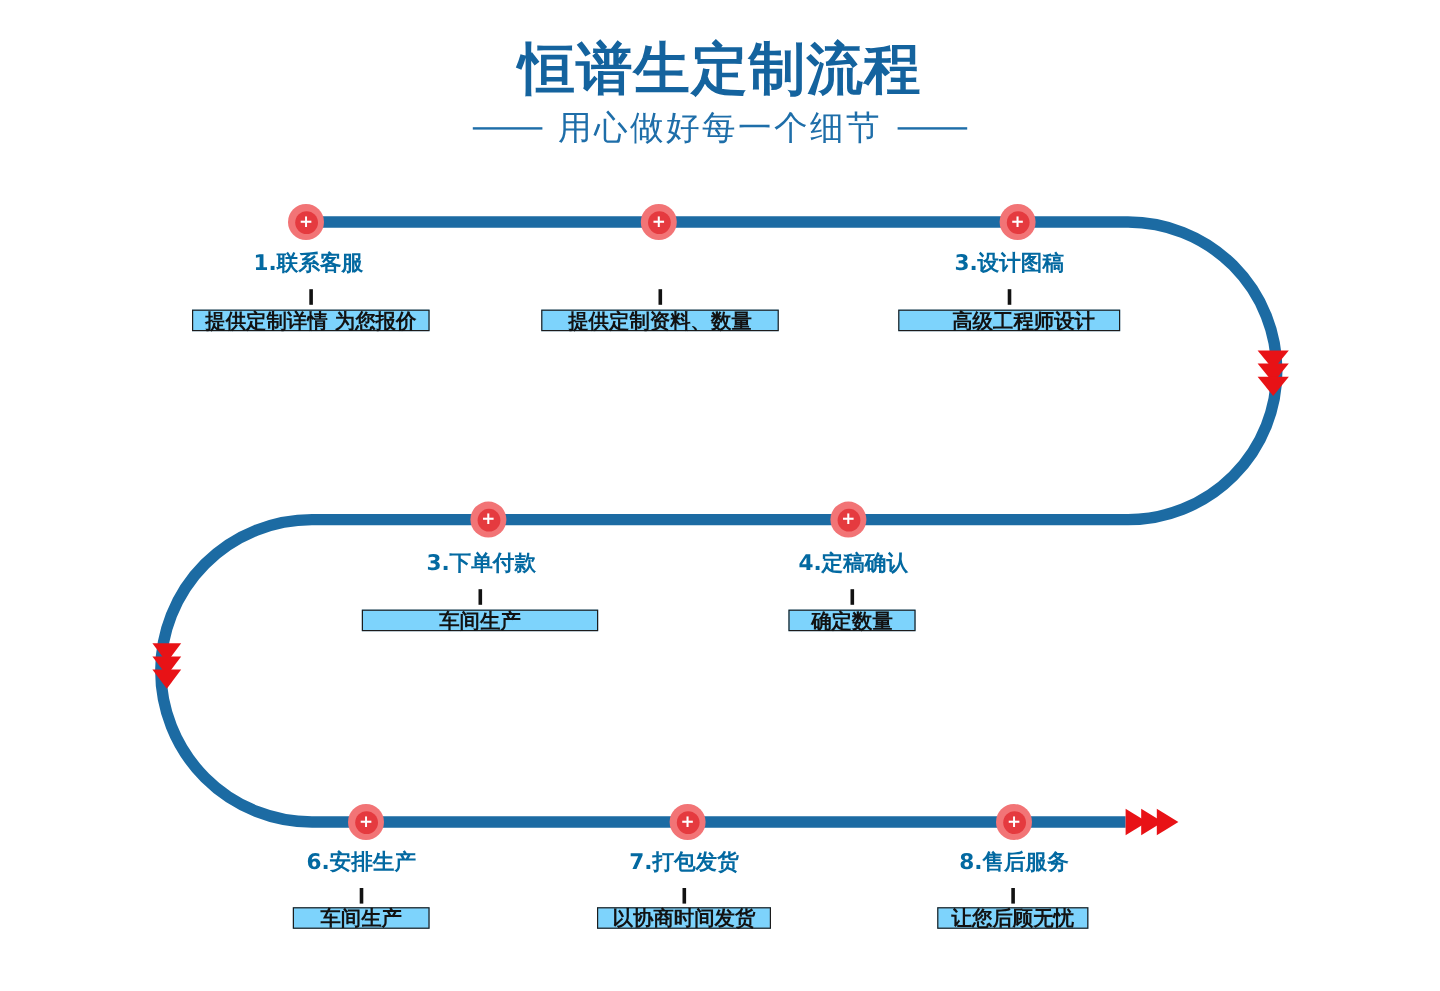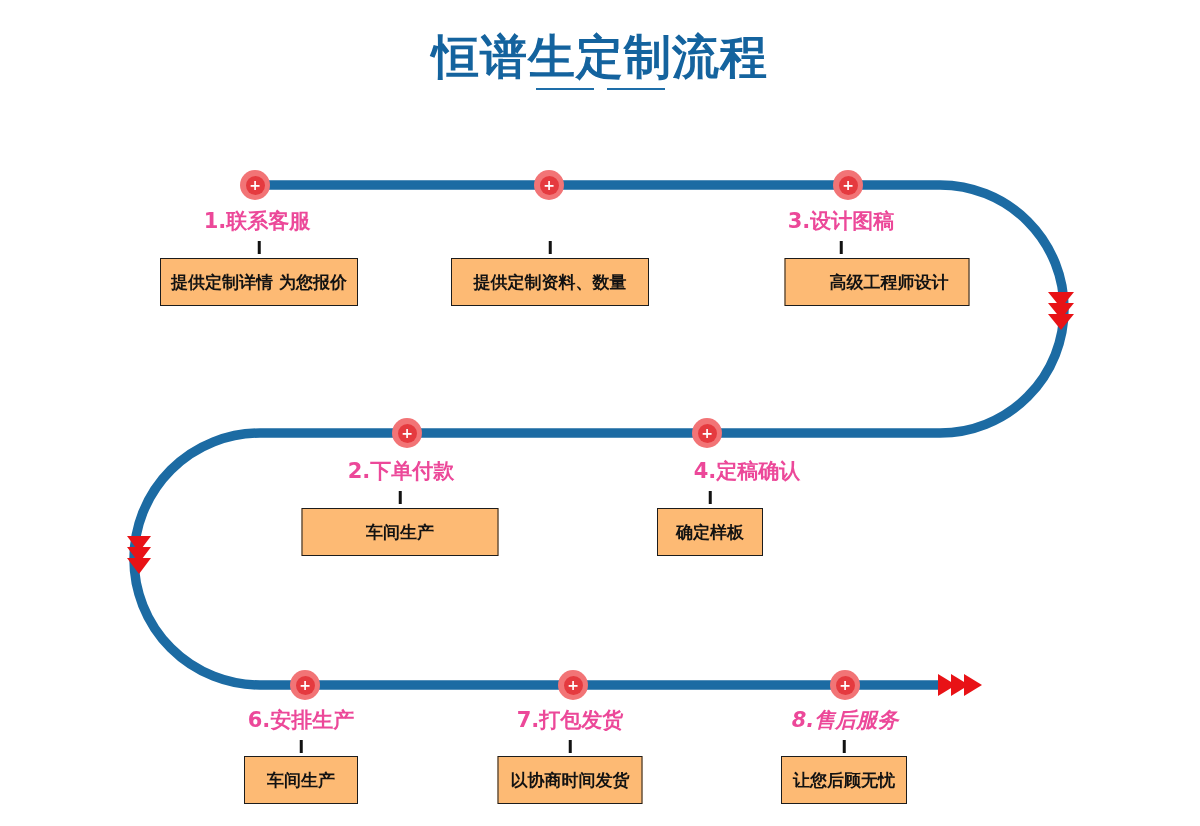--- a/index.html
+++ b/index.html
@@ -28,41 +28,42 @@
   }
   .node-inner {
     width:19px; height:19px; border-radius:50%; background:var(--node-red);
     color:#ffffff; font-size:14px; font-weight:bold; line-height:1;
     display:flex; align-items:center; justify-content:center;
     padding-bottom:1px; box-sizing:border-box;
   }
 
   .step-label {
     position:absolute; transform:translateX(-50%);
-    font-size:21px; font-weight:bold; color:#ec4899; white-space:nowrap;
+    font-size:18px; font-weight:bold; color:#0369a1; white-space:nowrap;
   }
   .connector {
     position:absolute; width:2.5px; height:13px; background:#121212;
     transform:translateX(-50%);
   }
   .note-box {
-    position:absolute; transform:translateX(-50%); height:48px;
-    border:1.5px solid #1c1c1c; background:#fdba74; box-sizing:border-box;
+    position:absolute; transform:translateX(-50%); height:18px;
+    border:1.5px solid #1c1c1c; background:#7dd3fc; box-sizing:border-box;
     display:flex; align-items:center; justify-content:center;
     font-size:17px; font-weight:600; color:#121212; white-space:nowrap;
   }
 </style>
 </head>
 <body>
 
 <div class="canvas">
 
   <div class="title">恒谱生定制流程</div>
   <div class="subtitle-row">
     <span class="subtitle-line"></span>
+    <span class="subtitle">用心做好每一个细节</span>
     <span class="subtitle-line"></span>
   </div>
 
   <svg class="flow-svg" width="1200" height="826" viewBox="0 0 1200 826">
     <path d="M255,185 H940 A124,124 0 0 1 940,433 H260 A126,126 0 0 0 260,685 H938" fill="none" style="stroke:var(--line-blue)" stroke-width="9.5"></path>
     <g style="fill:var(--arrow-red)">
       <polygon points="1048,292 1074,292 1061,308"></polygon>
       <polygon points="1048,303 1074,303 1061,319"></polygon>
       <polygon points="1048,314 1074,314 1061,330"></polygon>
     </g>
@@ -105,35 +106,35 @@
 
   <div class="step-label" style="left:257px; top:207px;">1.联系客服</div>
   <div class="connector" style="left:259px; top:241px;"></div>
   <div class="note-box" style="left:259px; top:258px; width:198px;">提供定制详情 为您报价</div>
 
   <div class="connector" style="left:550px; top:241px;"></div>
   <div class="note-box" style="left:550px; top:258px; width:198px;">提供定制资料、数量</div>
 
   <div class="step-label" style="left:841px; top:207px;">3.设计图稿</div>
   <div class="connector" style="left:841px; top:241px;"></div>
-  <div class="note-box" style="left:877px; top:258px; width:185px;padding-left:24px;">高级工程师设计</div>
+  <div class="note-box" style="left:841px; top:258px; width:185px;padding-left:24px;">高级工程师设计</div>
 
-  <div class="step-label" style="left:711px; top:457px;margin-left:36px;">4.定稿确认</div>
+  <div class="step-label" style="left:711px; top:457px;">4.定稿确认</div>
   <div class="connector" style="left:710px; top:491px;"></div>
-  <div class="note-box" style="left:710px; top:508px; width:106px;">确定样板</div>
+  <div class="note-box" style="left:710px; top:508px; width:106px;">确定数量</div>
 
-  <div class="step-label" style="left:401px; top:457px;">2.下单付款</div>
+  <div class="step-label" style="left:401px; top:457px;">3.下单付款</div>
   <div class="connector" style="left:400px; top:491px;"></div>
   <div class="note-box" style="left:400px; top:508px; width:197px;">车间生产</div>
 
   <div class="step-label" style="left:301px; top:706px;">6.安排生产</div>
   <div class="connector" style="left:301px; top:740px;"></div>
   <div class="note-box" style="left:301px; top:756px; width:114px;text-align:right;">车间生产</div>
 
   <div class="step-label" style="left:570px; top:706px;">7.打包发货</div>
   <div class="connector" style="left:570px; top:740px;"></div>
   <div class="note-box" style="left:570px; top:756px; width:145px;">以协商时间发货</div>
 
-  <div class="step-label" style="left:845px; top:706px;font-style:italic;">8.售后服务</div>
+  <div class="step-label" style="left:845px; top:706px;">8.售后服务</div>
   <div class="connector" style="left:844px; top:740px;"></div>
   <div class="note-box" style="left:844px; top:756px; width:126px;">让您后顾无忧</div>
 
 </div>
 
 </body></html>

